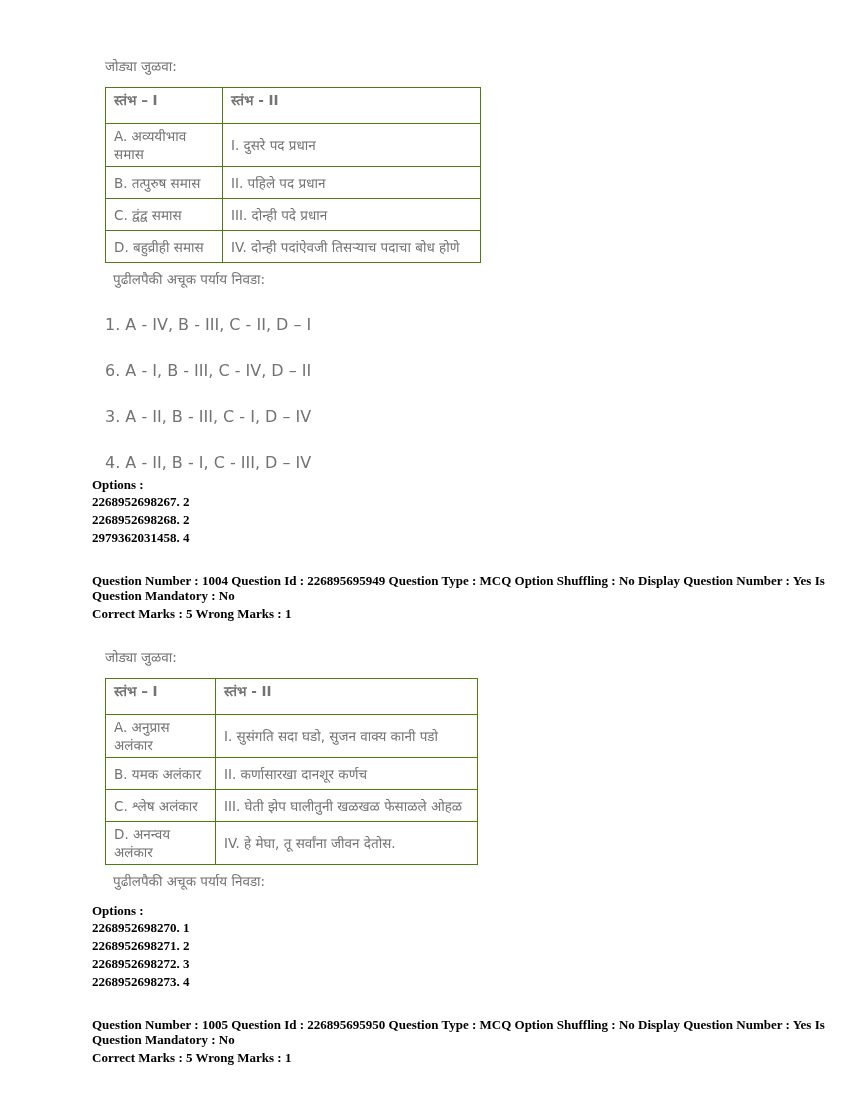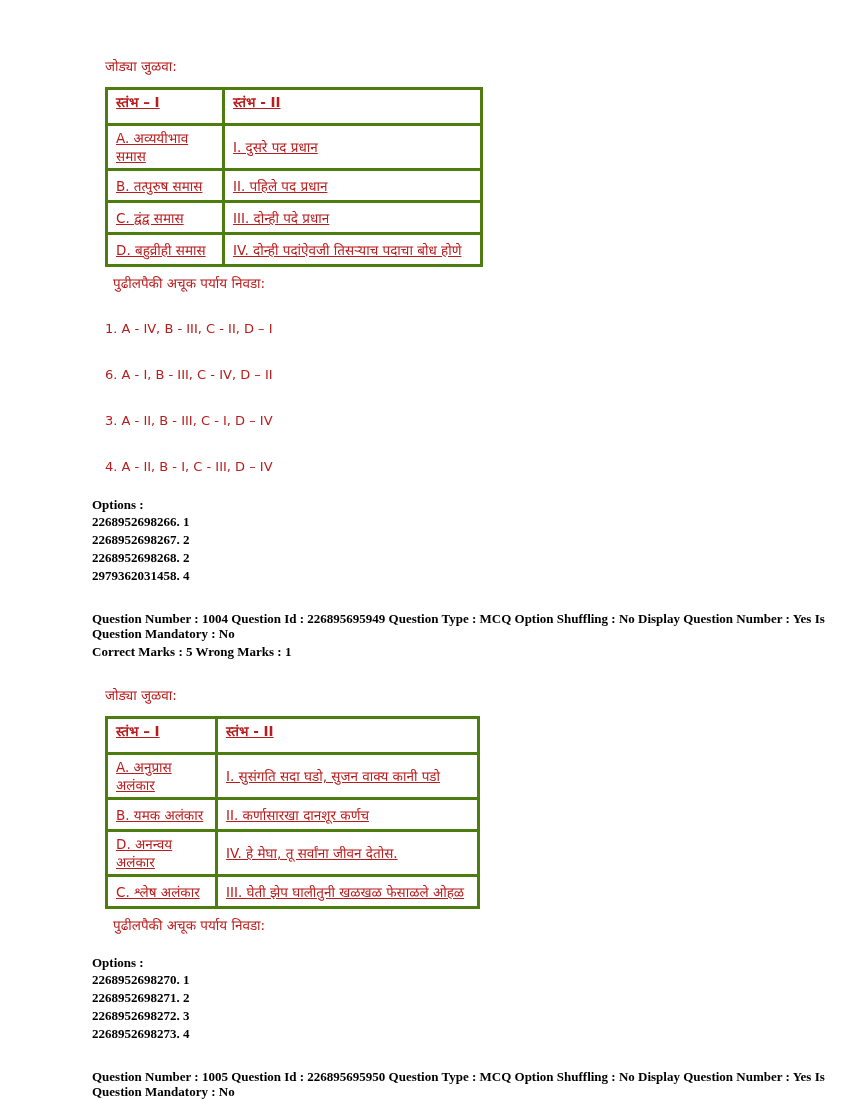--- a/index.html
+++ b/index.html
@@ -15,55 +15,54 @@
     width: 850px;
     min-height: 1100px;
     background: #ffffff;
     padding: 58px 40px 20px 92px;
   }
   
   .dev {
     font-family: "DejaVu Sans", sans-serif;
     font-size: 13.5px;
     font-weight: 400;
-    color: #b91c1c;
+    color: #737373;
   }
   
   .serifbold {
     font-family: "Liberation Serif", serif;
     font-weight: 700;
     font-size: 13px;
     color: #000;
   }
   .prompt { margin-left: 13px; margin-bottom: 12px; line-height: 17px; }
   .match-table {
     border-collapse: collapse;
     margin-left: 13px;
   }
   .match-table th, .match-table td {
-    border: 3px solid #4d7c0f;
+    border: 1px solid #4d7c0f;
     padding: 3px 8px;
     text-align: left;
-    text-decoration: underline;
   }
   .match-table th {
     height: 36px;
     vertical-align: top;
     font-weight: 700;
   }
   .match-table td {
     height: 32px;
     vertical-align: middle;
   }
   .t1 .c1 { width: 117px; } .t1 .c2 { width: 258px; }
   .t2 .c1 { width: 110px; } .t2 .c2 { width: 262px; }
   .instruction { margin: 8px 0 12px 21px; line-height: 17px; }
   .choices { margin-left: 13px; }
-  .choice { line-height: 18px; font-size: 13px; margin-top: 28px; }
-  .options-label { margin-top: 20px; line-height: 17px; }
+  .choice { line-height: 18px; font-size: 16px; margin-top: 28px; }
+  .options-label { margin-top: 4px; line-height: 17px; }
   .optid { line-height: 18px; white-space: nowrap; }
   .meta { margin-top: 26px; }
   .metaline { line-height: 15px; white-space: nowrap; }
   .marks { margin-top: 3px; }
   .qblock2 { margin-top: 28px; }
 </style>
 </head>
 <body>
 
 <div class="page">
@@ -106,21 +105,20 @@
 
     <div class="choices">
       <p class="dev choice">1. A - IV, B - III, C - II, D – I</p>
       <p class="dev choice">6. A - I, B - III, C - IV, D – II</p>
       <p class="dev choice">3. A - II, B - III, C - I, D – IV</p>
       <p class="dev choice">4. A - II, B - I, C - III, D – IV</p>
     </div>
 
     <p class="serifbold options-label">Options :</p>
     <div class="optids">
-      <p class="serifbold optid">2268952698266. 1</p>
       <p class="serifbold optid">2268952698267. 2</p>
       <p class="serifbold optid">2268952698268. 2</p>
       <p class="serifbold optid">2979362031458. 4</p>
     </div>
   </section>
 
   <section class="meta">
     <p class="serifbold metaline">Question Number : 1004 Question Id : 226895695949 Question Type : MCQ Option Shuffling : No Display Question Number : Yes Is</p>
     <p class="serifbold metaline">Question Mandatory : No</p>
     <p class="serifbold metaline marks">Correct Marks : 5 Wrong Marks : 1</p>
@@ -143,26 +141,26 @@
       <tbody>
         <tr>
           <td class="dev">A. अनुप्रास अलंकार</td>
           <td class="dev">I. सुसंगति सदा घडो, सुजन वाक्य कानी पडो</td>
         </tr>
         <tr>
           <td class="dev">B. यमक अलंकार</td>
           <td class="dev">II. कर्णासारखा दानशूर कर्णच</td>
         </tr>
         <tr>
+          <td class="dev">C. श्लेष अलंकार</td>
+          <td class="dev">III. घेती झेप घालीतुनी खळखळ फेसाळले ओहळ</td>
+        </tr>
+        <tr>
           <td class="dev">D. अनन्वय अलंकार</td>
           <td class="dev">IV. हे मेघा, तू सर्वांना जीवन देतोस.</td>
-        </tr>
-        <tr>
-          <td class="dev">C. श्लेष अलंकार</td>
-          <td class="dev">III. घेती झेप घालीतुनी खळखळ फेसाळले ओहळ</td>
         </tr>
       </tbody>
     </table>
 
     <p class="dev instruction">पुढीलपैकी अचूक पर्याय निवडा:</p>
 
 
     <p class="serifbold options-label">Options :</p>
     <div class="optids">
       <p class="serifbold optid">2268952698270. 1</p>

